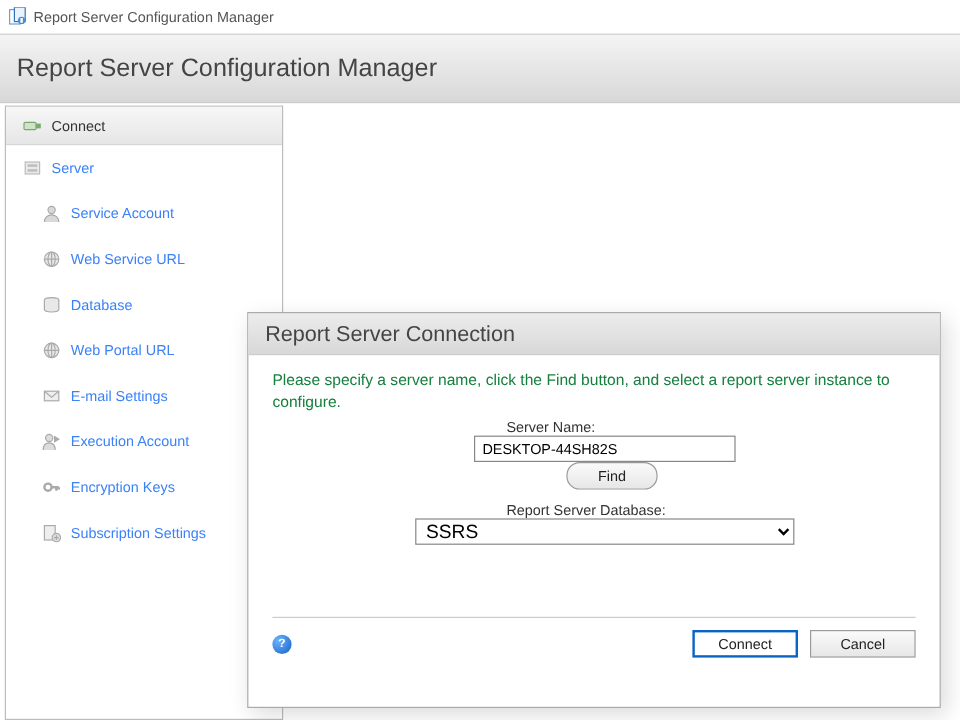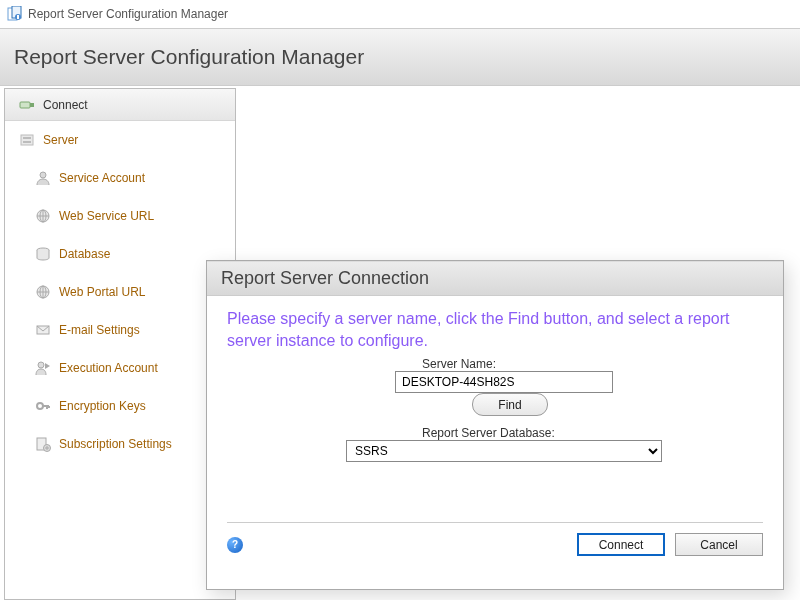--- a/index.html
+++ b/index.html
@@ -5,43 +5,43 @@
   * { box-sizing: border-box; }
   html, body { margin:0; padding:0; font-family:"Segoe UI", Tahoma, sans-serif; font-size:12px; color:#333; background:#fff;}
   .window { width:800px; height:600px; position:relative; background:#fff; overflow:hidden;}
   .titlebar { height:28px; display:flex; align-items:center; padding:0 6px; gap:6px; background:#fff;}
   .titlebar .app-icon { width:16px; height:16px; }
   .titlebar .title { color:#555; font-size:12px; }
   .header-band { height:58px; background:linear-gradient(#f4f4f4,#d8d8d8); border-top:1px solid #ccc; border-bottom:1px solid #ccc; display:flex; align-items:center; padding:0 14px;}
   .header-band h1 { margin:0; font-weight:400; font-size:21px; color:#444;}
   .body { display:flex; height:calc(600px - 28px - 58px); }
   .sidebar { width:232px; border:1px solid #bcbcbc; margin:2px 0 0 4px; background:#fff; }
-  .side-item { display:flex; align-items:center; gap:8px; height:38px; padding:0 10px 0 14px; color:#a16207; }
+  .side-item { display:flex; align-items:center; gap:8px; height:38px; padding:0 10px 0 14px; color:#3b82f6; }
   .side-item.selected { background:linear-gradient(#f7f7f7,#e6e6e6); color:#333; border-bottom:1px solid #d6d6d6; height:32px;}
   .side-item.level1 { padding-left:14px; }
   .side-item.level2 { padding-left:30px; }
   .side-item .icon { width:16px; height:16px; flex:0 0 16px; display:flex; align-items:center; justify-content:center;}
   .side-item .label { font-size:12px; }
   .content { flex:1; position:relative; }
   
   .dialog { position:absolute; left:206px; top:260px; width:578px; height:330px; background:#fff; border:1px solid #aaa; box-shadow:4px 6px 18px rgba(0,0,0,0.15);}
   .dlg-title { height:30px; display:flex; align-items:center; justify-content:space-between; padding:0 10px; color:#666; font-size:12px;}
   .dlg-close { width:22px; height:22px; display:flex; align-items:center; justify-content:center; color:#666;}
   .dlg-header { height:35px; background:linear-gradient(#ececec,#d8d8d8); border-top:1px solid #ddd; border-bottom:1px solid #ccc; display:flex; align-items:center; padding:0 14px;}
   .dlg-header h2 { margin:0; font-weight:400; font-size:18px; color:#444;}
   .dlg-body { padding:12px 20px 0 20px; }
-  .dlg-instr { color:#8b5cf6; font-size:16px; line-height:1.35; }
+  .dlg-instr { color:#15803d; font-size:13px; line-height:1.35; }
   .form-row { display:flex; align-items:center; margin:6px 0 10px 18px;flex-direction:column;}
   .form-row .lbl { width:164px; color:#333; }
   .text-input { width:218px; height:22px; border:1px solid #888; padding:2px 6px; font-family:inherit; font-size:12px;}
   .btn { height:23px; min-width:88px; border:1px solid #9a9a9a; background:linear-gradient(#fafafa,#e7e7e7); font-family:inherit; font-size:12px; color:#222; padding:0 10px; }
   .btn.small { min-width:76px;border-radius:11px; }
   .btn.primary { border:2px solid #0a64c4; background:#fff; }
   .find-btn { margin-left:12px; }
-  .select { width:316px; height:22px; border:1px solid #888; background:#fff; font-family:inherit; font-size:12px; padding:1px 4px;}
+  .select { width:316px; height:22px; border:1px solid #888; background:#fff; font-family:inherit; font-size:16px; padding:1px 4px;}
   .dlg-sep { margin:60px 20px 0 20px; border:none; border-top:1px solid #ccc;}
   .dlg-footer { display:flex; align-items:center; padding:10px 20px 0 20px;}
   .help-icon { width:16px; height:16px; border-radius:50%; background:radial-gradient(circle at 30% 30%, #6bb3ff, #1561c6); color:#fff; font-size:10px; font-weight:bold; display:flex; align-items:center; justify-content:center;}
   .footer-spacer { flex:1; }
   .footer-btns { display:flex; gap:10px;}
   svg { display:block; }
 </style>
 </head>
 <body>
 

